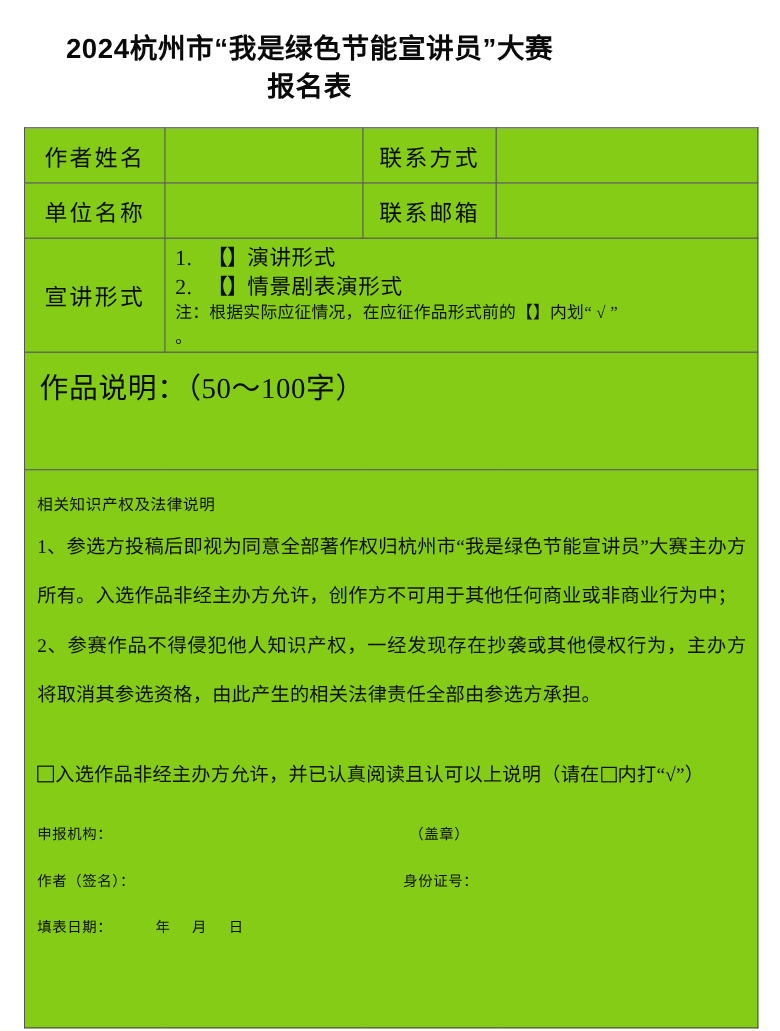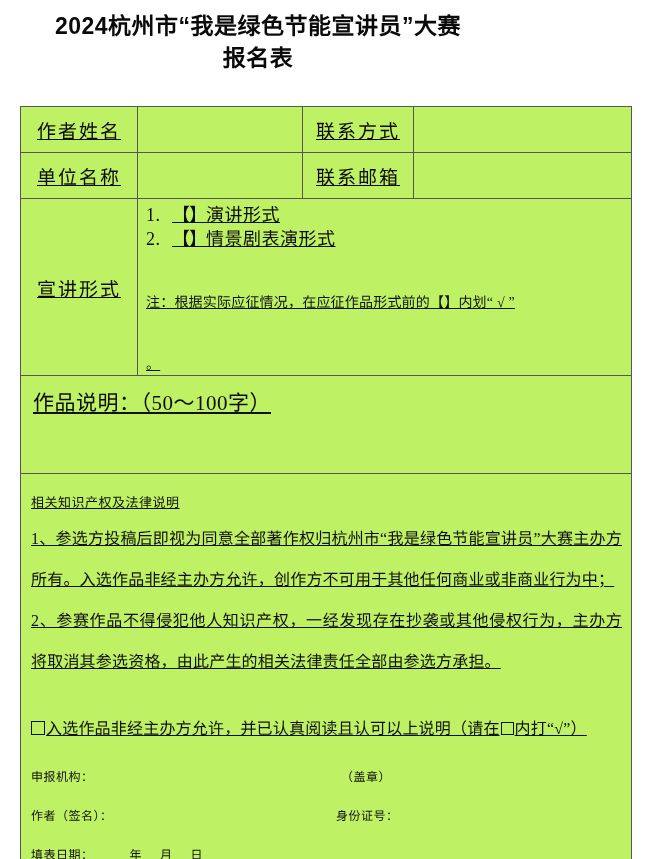--- a/index.html
+++ b/index.html
@@ -14,21 +14,21 @@
     position: relative;
     font-family: "Liberation Serif", "DejaVu Serif", serif;
     color: #111111;
     overflow: hidden;
   }
 
   
   .title-block {
     position: absolute;
     left: 0;
-    top: 10px;
+    top: 24px;
     width: 516px;
     text-align: center;
   }
   .title-line {
     font-family: "Liberation Sans", "DejaVu Sans", sans-serif;
     font-weight: bold;
     font-size: 23px;
     line-height: 32px;
     letter-spacing: 0.5px;
     color: #0a0a0a;
@@ -40,22 +40,21 @@
     left: 20px;
     top: 106px;
     width: 611px;
     border-collapse: collapse;
     table-layout: fixed;
   }
   .form-table td {
     border: 1.6px solid #565656;
     padding: 0;
     vertical-align: middle;
-    background: #bef264;
-    text-decoration: underline;
+    background: #84cc16;
   }
 
   .col-label  { width: 117px; }
   .col-value1 { width: 165px; }
   .col-label2 { width: 111px; }
   .col-value2 { width: 218px; }
 
   .label-cell {
     text-align: center;
     font-size: 19px;
@@ -79,28 +78,27 @@
     color: #0c0c0c;
   }
   .opt-num { display: inline-block; width: 26px; }
   .opt-box { letter-spacing: -1px; }
   .note-line {
     font-size: 14px;
     line-height: 21px;
     letter-spacing: 0.2px;
     color: #111111;
     padding-right: 2px;
-    margin-top: 41px;
   }
 
   
   .row-desc td { height: 97px; vertical-align: top; }
   .desc-text {
     padding: 10px 0 0 12px;
-    font-size: 21px;
+    font-size: 24px;
     letter-spacing: 0.5px;
     color: #0c0c0c;
   }
 
   
   .row-legal td { height: 464px; vertical-align: top; }
   .legal-wrap {
     padding: 14px 9px 0 10px;
   }
   .legal-head {

